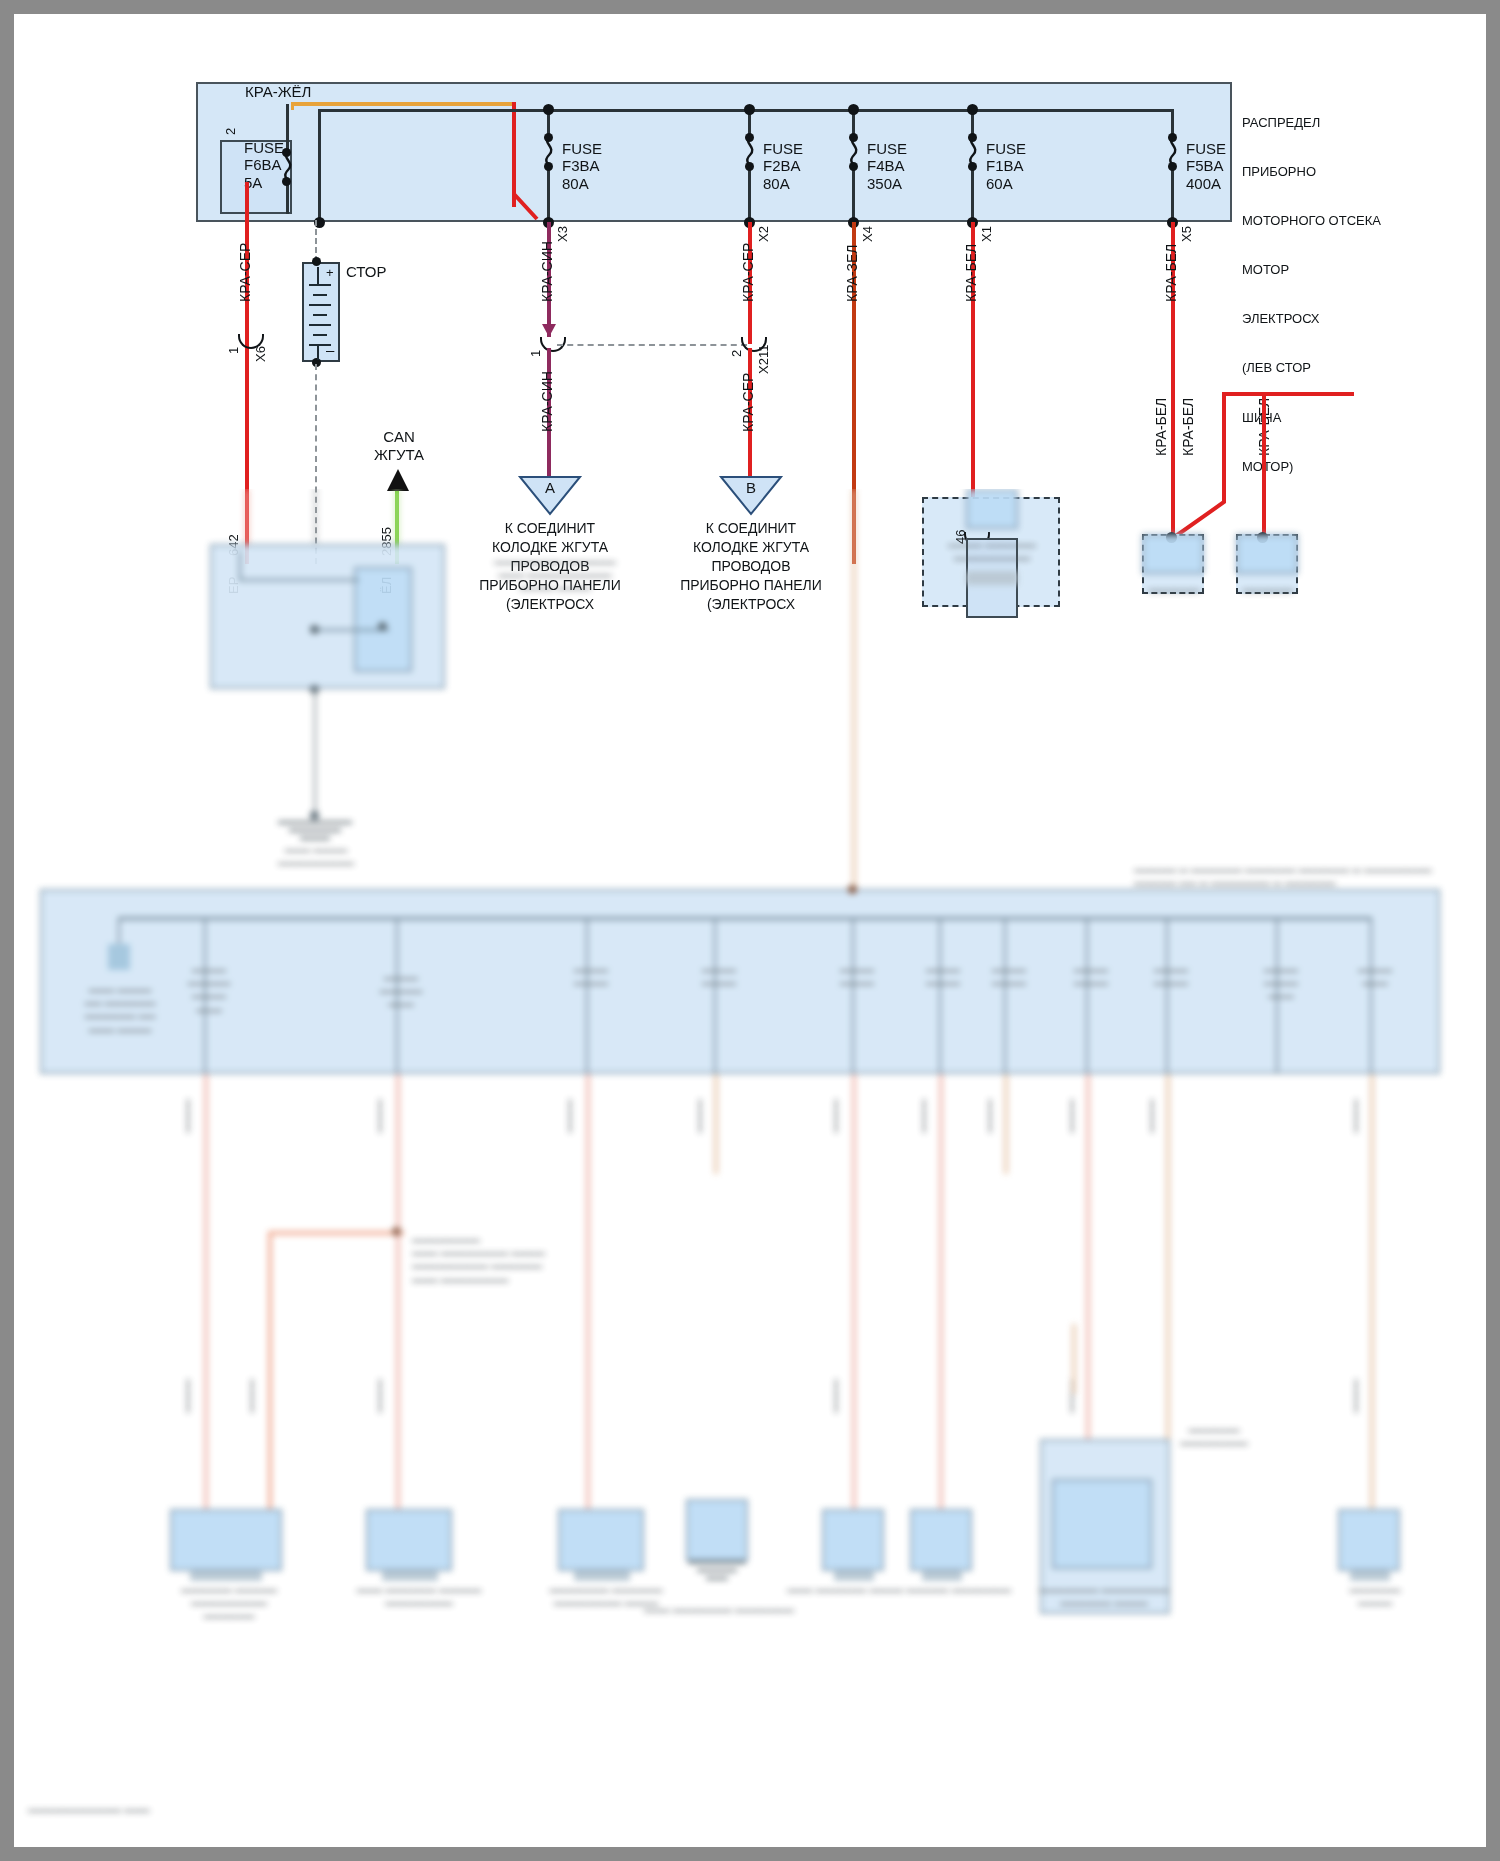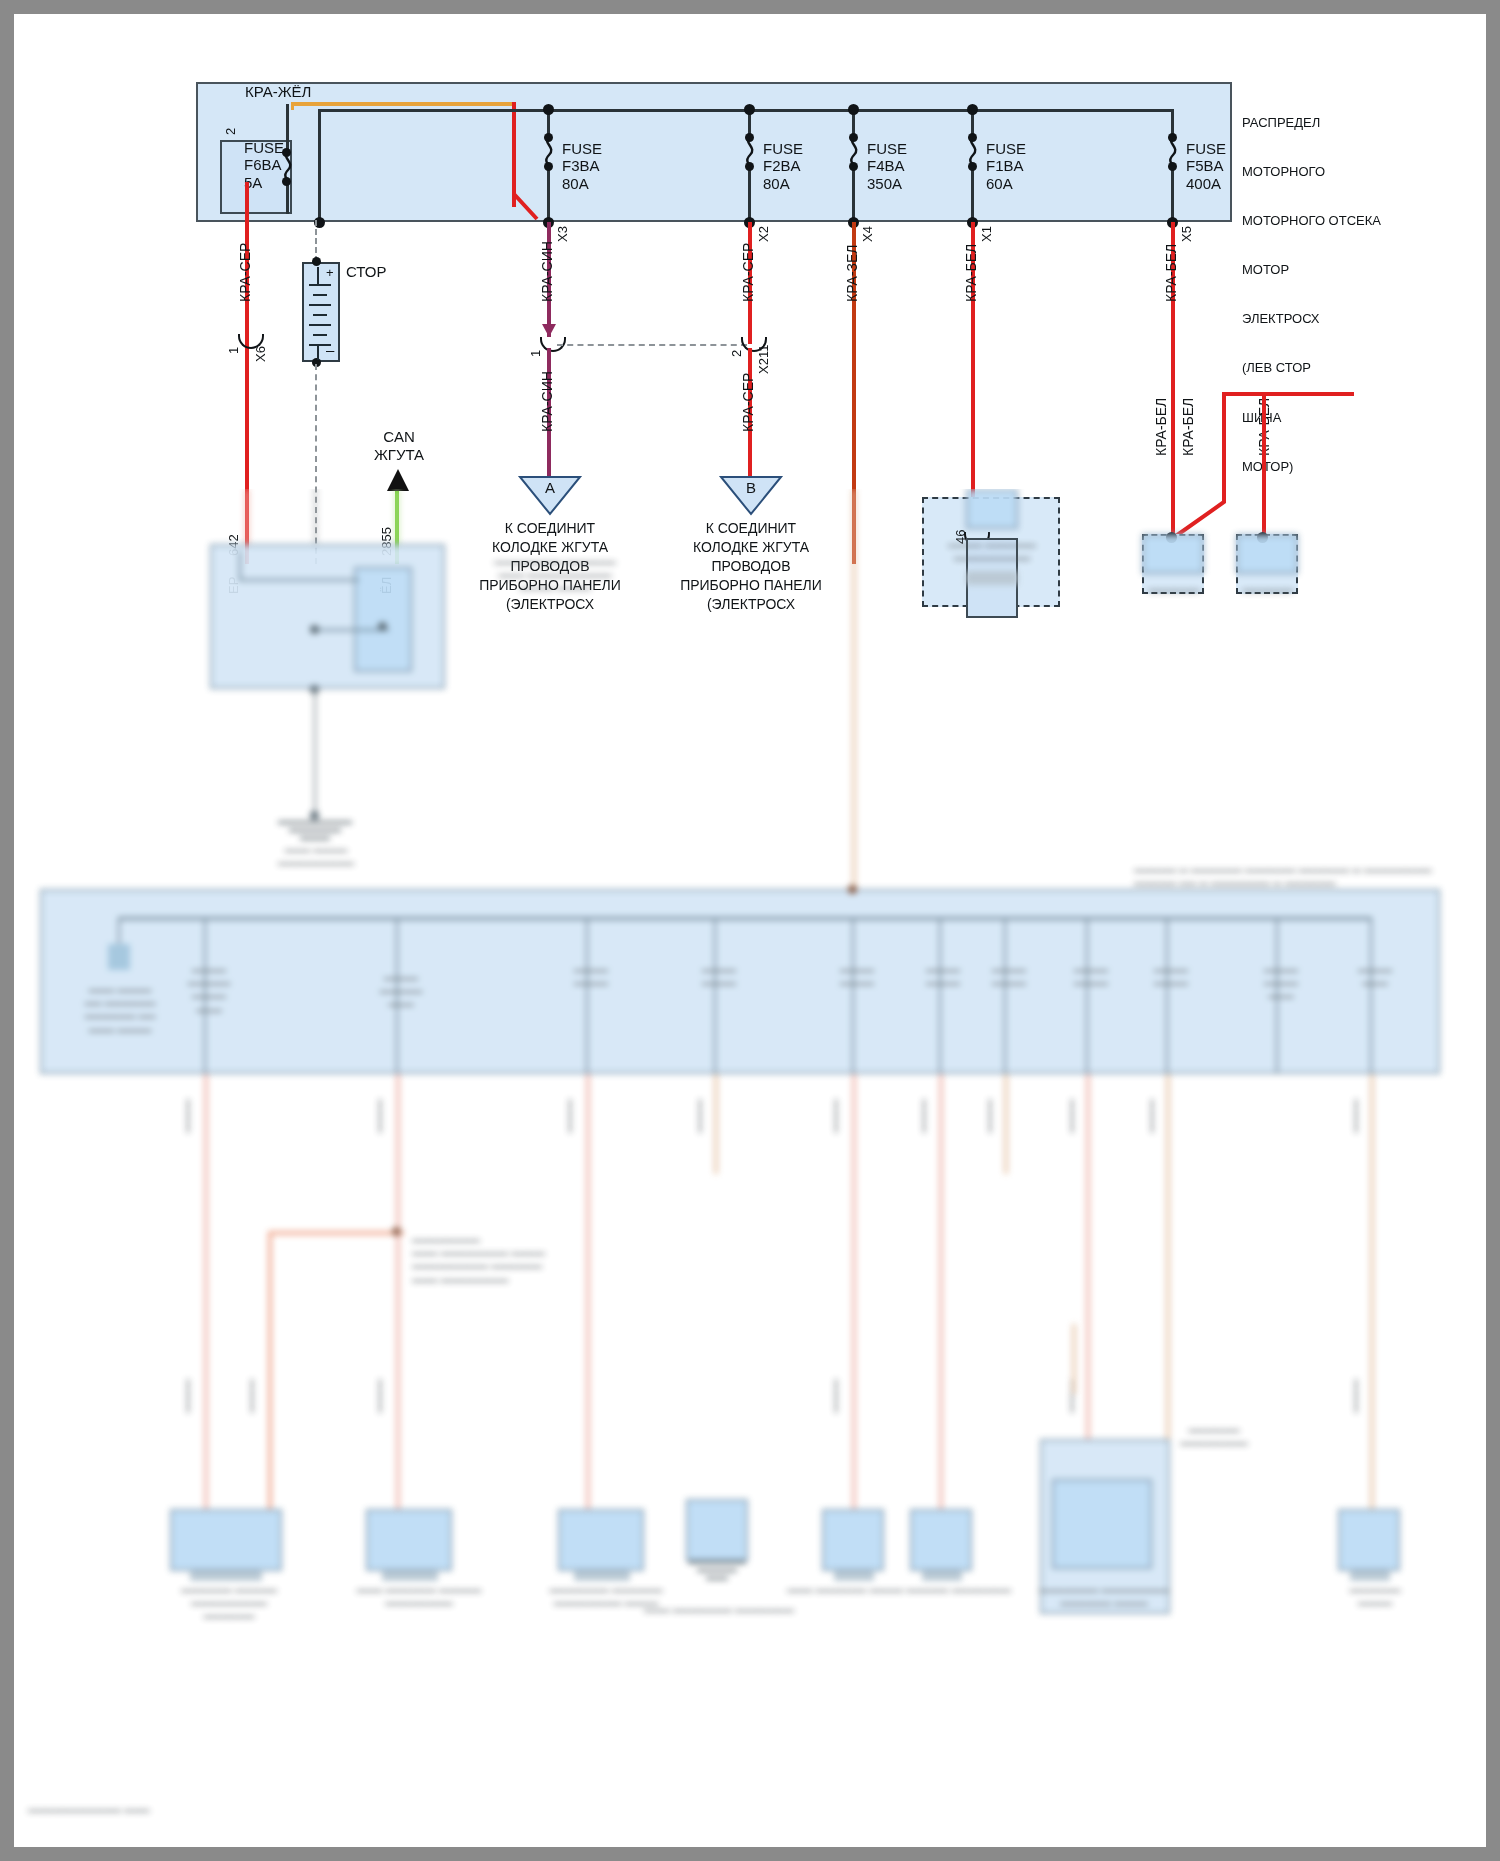--- a/index.html
+++ b/index.html
@@ -65,21 +65,21 @@
 </head>
 <body>
 
 <div id="page">
 <div id="sheet">
 
   <div class="panel" style="left:182px;top:68px;width:1036px;height:140px;"></div>
 
   <div class="titleblk" style="left:1228px;top:68px;">
     <div>РАСПРЕДЕЛ</div>
-    <div>МОТОРНОГО</div>
+    <div>ПРИБОРНО</div>
     <div>МОТОРНОГО ОТСЕКА</div>
     <div>МОТОР</div>
     <div>ЭЛЕКТРОСХ</div>
     <div>(ЛЕВ СТОР</div>
     <div>ШИНА</div>
     <div>МОТОР)</div>
   </div>
 
   <div class="subbox" style="left:206px;top:126px;width:72px;height:74px;"></div>
 

